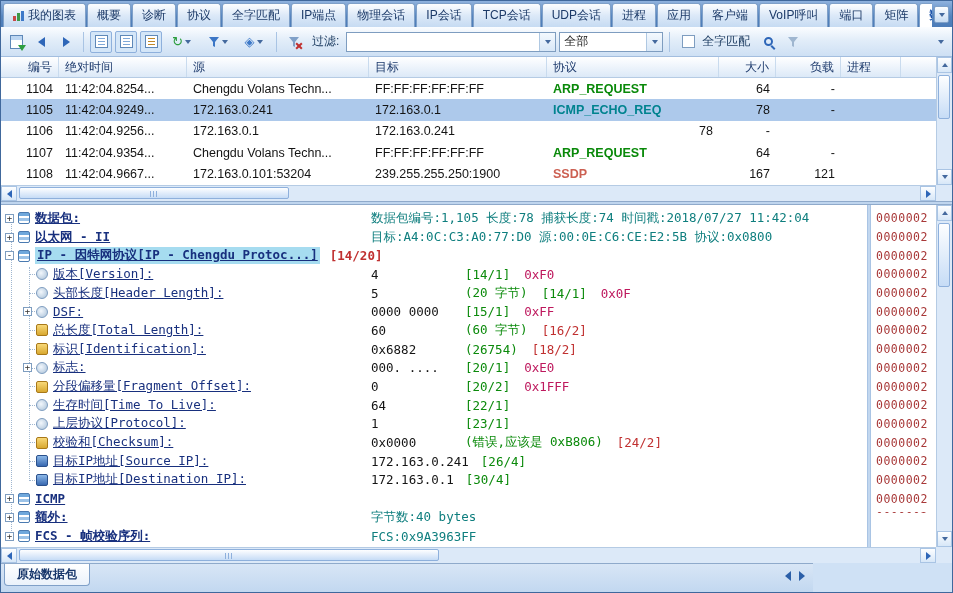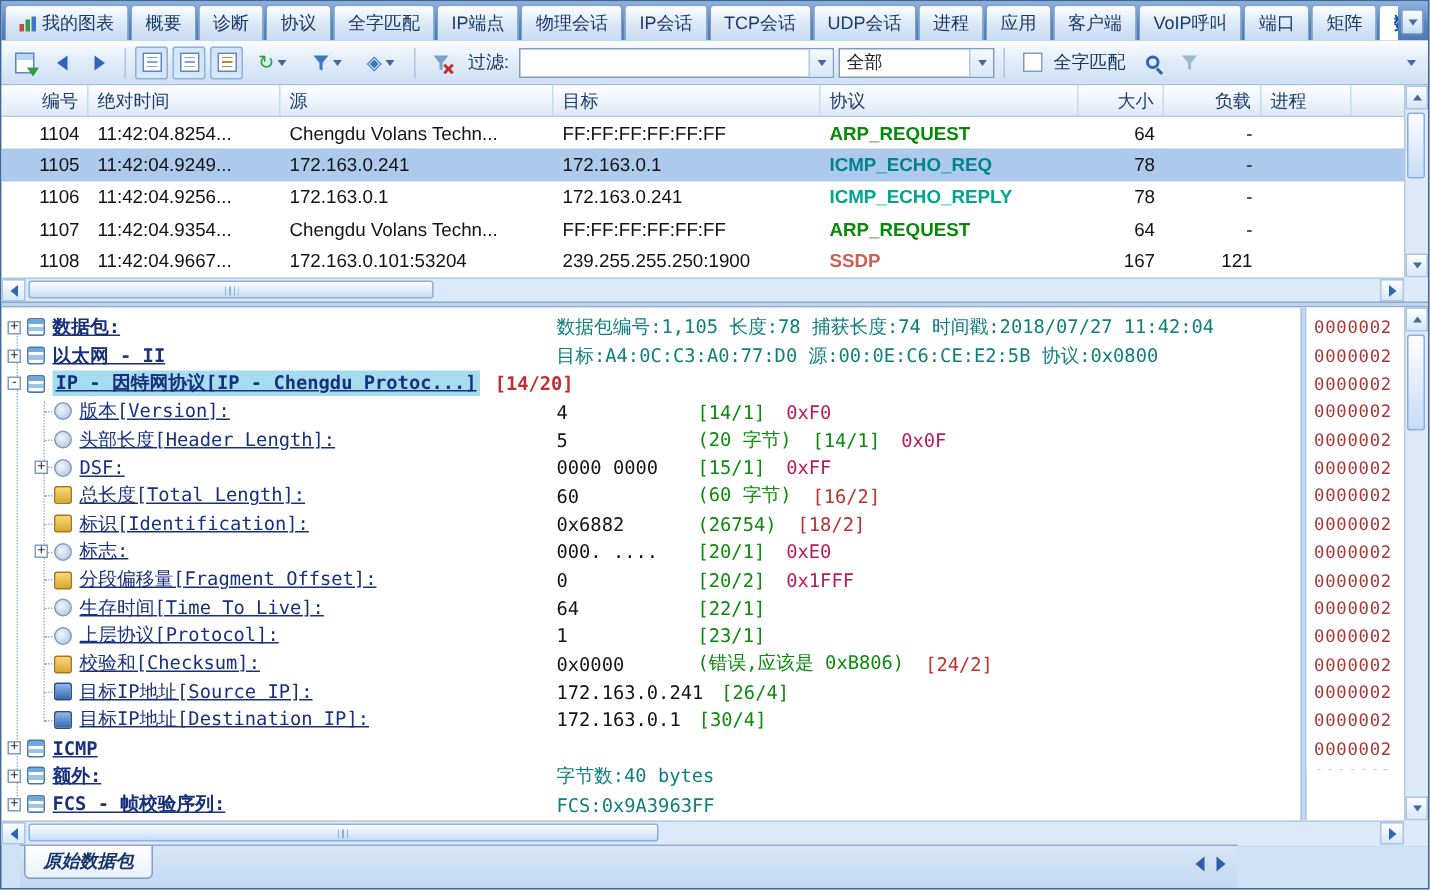--- a/index.html
+++ b/index.html
@@ -123,21 +123,21 @@
   .t-info{color:#0E7E7E;}
   .hex-splitter{position:absolute;left:866px;top:0;width:4px;height:342px;background:#C2D7EF;border-left:1px solid #A9C4E4;border-right:1px solid #A9C4E4;}
   .hex-pane{position:absolute;left:870px;top:0;width:65px;height:308px;background:#FFF;padding-top:4px;overflow:hidden;
        font-family:"DejaVu Sans Mono","Liberation Mono",monospace;font-size:11.5px;color:#A83838;}
   .hex-line{height:18.7px;display:flex;align-items:center;padding-left:5px;letter-spacing:0.5px;}
   .vs-decode{top:0;height:342px;}
   .hs-decode{top:342px;}
   .c-decode{top:342px;}
 
   
-  .bottom-bar{position:absolute;left:12px;top:562px;width:812px;height:29px;background:linear-gradient(#D8E6F6,#C2D8F0);border-top:1px solid #8FAACB;font-style:italic;}
+  .bottom-bar{position:absolute;left:0;top:562px;width:812px;height:29px;background:linear-gradient(#D8E6F6,#C2D8F0);border-top:1px solid #8FAACB;}
   .btab{position:absolute;left:3px;top:0;height:22px;padding:0 12px;display:flex;align-items:center;
        background:linear-gradient(#FFFFFF,#EAF2FB);border:1px solid #7FA0C8;border-top:none;border-radius:0 0 4px 4px;
        color:#17366B;font-weight:bold;}
   .bottom-nav{position:absolute;right:8px;top:7px;display:flex;gap:8px;}
 </style>
 </head>
 <body>
 
 <div class="app">
 
@@ -309,21 +309,20 @@
           <div class="gcell r">78</div>
           <div class="gcell r">-</div>
           <div class="gcell "></div>
           <div class="gcell fill"></div>
         </div>
         <div class="grid-row">
           <div class="gcell r">1106</div>
           <div class="gcell ">11:42:04.9256...</div>
           <div class="gcell ">172.163.0.1</div>
           <div class="gcell ">172.163.0.241</div>
-          <div class="gcell proto" style="color: rgb(0, 166, 147);">ICMP_ECHO_REPLY</div>
           <div class="gcell r">78</div>
           <div class="gcell r">-</div>
           <div class="gcell "></div>
           <div class="gcell fill"></div>
         </div>
         <div class="grid-row">
           <div class="gcell r">1107</div>
           <div class="gcell ">11:42:04.9354...</div>
           <div class="gcell ">Chengdu Volans Techn...</div>
           <div class="gcell ">FF:FF:FF:FF:FF:FF</div>

